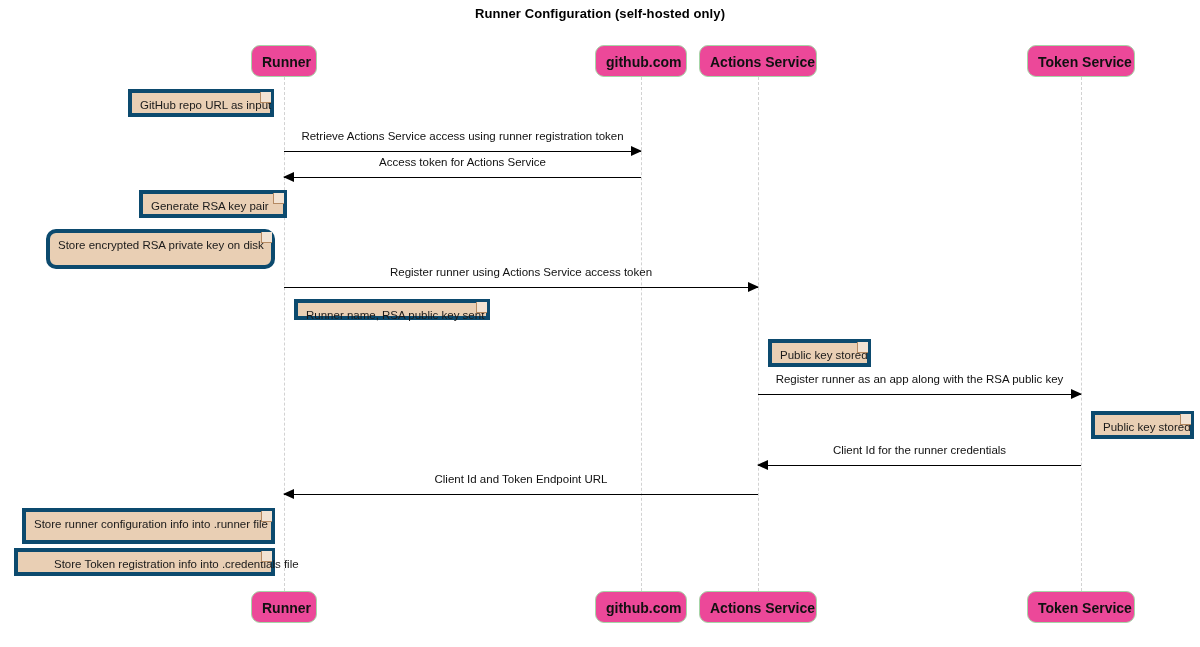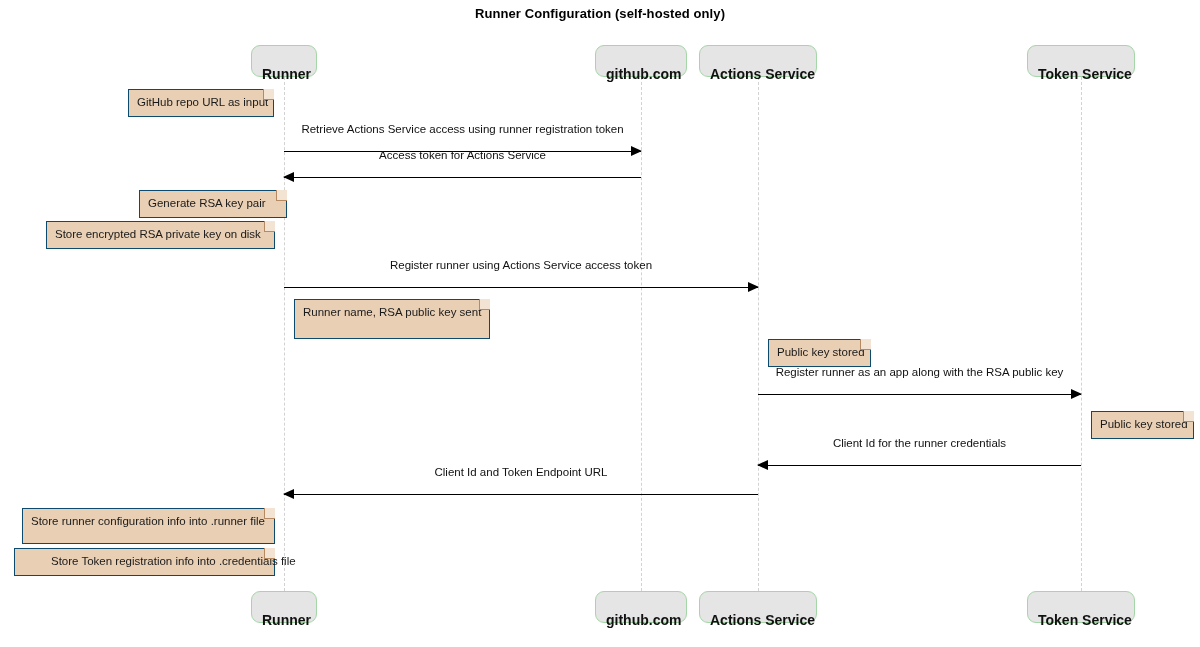--- a/index.html
+++ b/index.html
@@ -34,36 +34,36 @@
   .lifeline {
     position: absolute;
     width: 0;
     border-left: 1px dashed #d2d2d2;
   }
   
   .participant {
     position: absolute;
     height: 32px;
     line-height: 32px;
-    background: #e5e5e5;
+    background: #ec4899;
     border: 1px solid #a5d6a7;
     border-radius: 9px;
     text-align: center;
     font-size: 14px;
     font-weight: bold;
     color: #111111;
     box-sizing: border-box;
     white-space: nowrap;
-    padding: 12px 10px;
+    padding: 0 10px;
   }
   
   .note {
     position: absolute;
     background: #e9cfb4;
-    border: 1px solid #0c4a6e;
+    border: 4px solid #0c4a6e;
     box-sizing: border-box;
     font-size: 11.5px;
     color: #1a1a1a;
     padding: 5px 8px 6px 8px;
     line-height: 14px;
     white-space: nowrap;
   }
   .note .fold {
     position: absolute;
     top: -1px;
@@ -98,21 +98,21 @@
   .msg-head.right {
     right: -1px;
     border-left: 11px solid #000000;
   }
   .msg-head.left {
     left: -1px;
     border-right: 11px solid #000000;
   }
   .msg-label {
     position: absolute;
-    bottom: 16px;
+    bottom: 9px;
     left: 0;
     width: 100%;
     text-align: center;
     font-size: 11.5px;
     color: #111111;
     white-space: nowrap;
   }
 </style>
 </head>
 <body>
@@ -165,21 +165,21 @@
       </div>
       <div class="message" style="left: 284px; top: 494px; width: 474px;">
         <div class="msg-line"></div>
         <div class="msg-head left"></div>
         <div class="msg-label">Client Id and Token Endpoint URL</div>
       </div>
     </div>
   <div id="notes-layer">
       <div class="note" style="left: 128px; top: 89px; width: 146px; height: 28px;"><span>GitHub repo URL as input</span><span class="fold"></span></div>
       <div class="note" style="left: 139px; top: 190px; width: 148px; height: 28px;"><span>Generate RSA key pair</span><span class="fold"></span></div>
-      <div class="note" style="left: 46px; top: 221px; width: 229px; height: 28px;"><span>Store encrypted RSA private key on disk</span><span class="fold"></span></div>
-      <div class="note" style="left: 294px; top: 299px; width: 196px; height: 40px;"><span>Runner name, RSA public key sent</span><span class="fold"></span></div>
+      <div class="note" style="left: 46px; top: 229px; width: 229px; height: 40px; border-radius: 10px;"><span>Store encrypted RSA private key on disk</span><span class="fold"></span></div>
+      <div class="note" style="left: 294px; top: 299px; width: 196px; height: 21px;"><span>Runner name, RSA public key sent</span><span class="fold"></span></div>
       <div class="note" style="left: 768px; top: 339px; width: 103px; height: 28px;"><span>Public key stored</span><span class="fold"></span></div>
       <div class="note" style="left: 1091px; top: 411px; width: 103px; height: 28px;"><span>Public key stored</span><span class="fold"></span></div>
       <div class="note" style="left: 22px; top: 508px; width: 253px; height: 36px;"><span>Store runner configuration info into .runner file</span><span class="fold"></span></div>
       <div class="note" style="left: 14px; top: 548px; width: 261px; height: 28px; padding-left: 36px;"><span>Store Token registration info into .credentials file</span><span class="fold"></span></div>
     </div>
 
 </div>
 
 </body></html>

